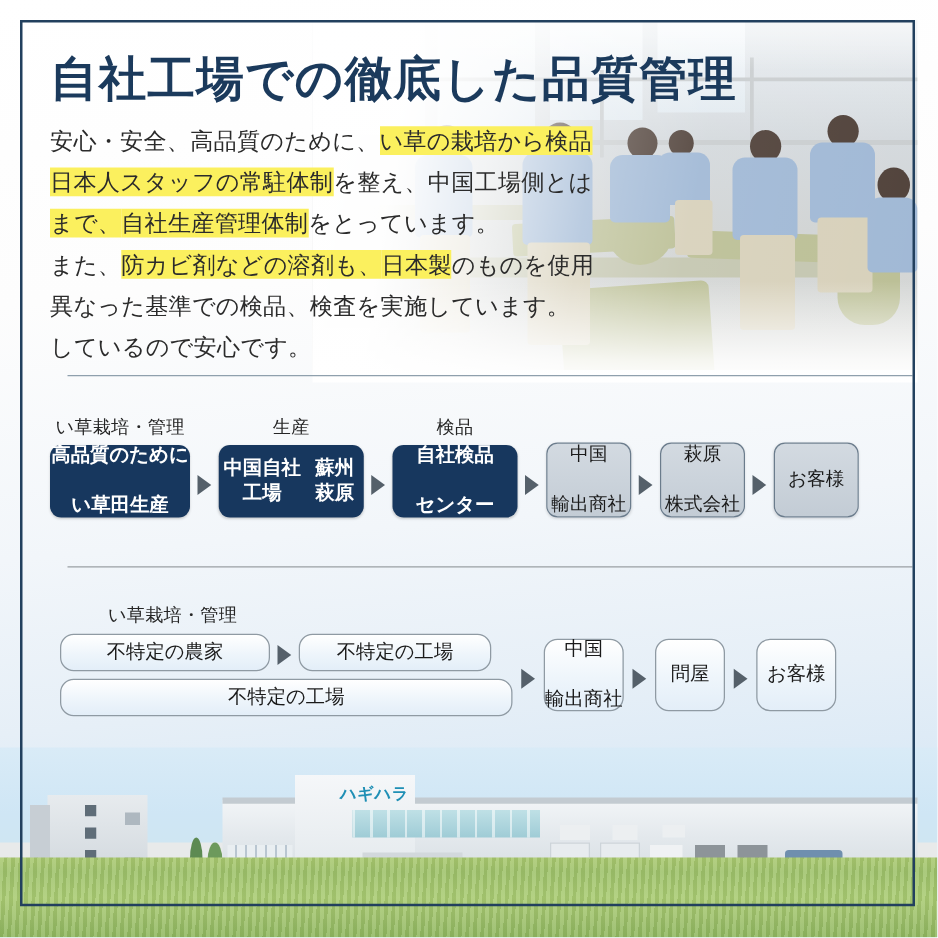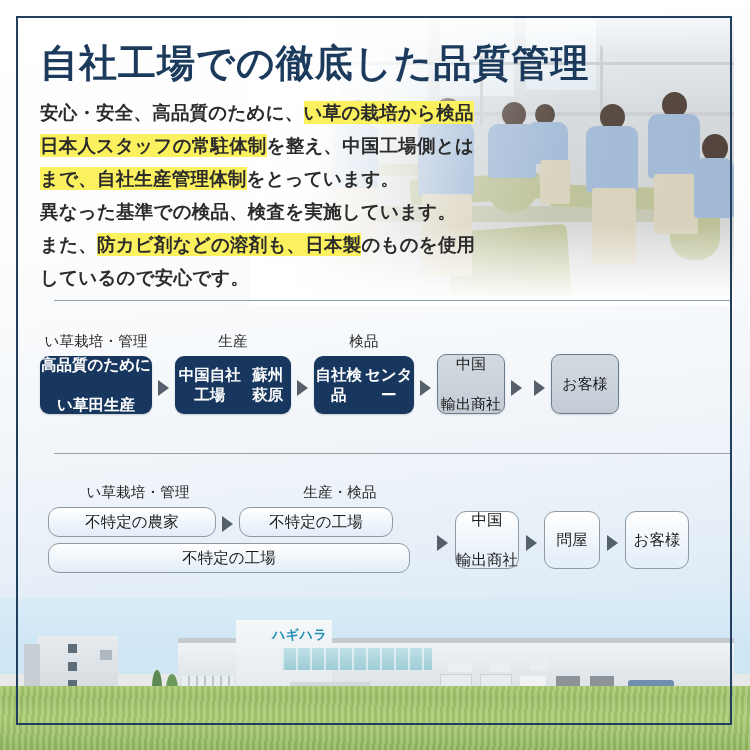--- a/index.html
+++ b/index.html
@@ -60,21 +60,21 @@
     position:absolute;left:40px;top:38px;
     font-size:38px;font-weight:700;color:#1b3a5c;letter-spacing:1px;
     white-space:nowrap;
   }
 
   
   .body-copy{
     position:absolute;left:40px;top:96px;width:470px;
     font-size:18.5px;line-height:33px;color:#2b2b2b;letter-spacing:0.2px;
   }
-  .body-copy .ln{display:block;white-space:nowrap;font-weight:bold;}
+  .body-copy .ln{display:block;white-space:nowrap;}
   .hl{background:#fbf05e;padding:1px 0;}
 
   
   .sec{position:absolute;display:flex;align-items:center;width:690px;left:40px;}
   .sec .sec-label{font-size:19px;font-weight:700;white-space:nowrap;}
   .sec.own .sec-label{color:#1b3a5c;}
   .sec.gen{left:40px;}
   .sec.gen .sec-label{color:#6f7579;font-weight:400;font-size:18px;}
   .sec .rule{flex:1;height:1px;margin-left:14px;background:#8d9aa4;}
   .sec.own .rule{background:#8fa0ad;}
@@ -160,22 +160,22 @@
   </div>
   <div class="photo-fade"></div>
   <div class="photo-fade2"></div>
 
   <div class="headline">自社工場での徹底した品質管理</div>
 
   <div class="body-copy" id="bodyCopy">
       <span class="ln"><span>安心・安全、高品質のために、</span><span class="hl">い草の栽培から検品</span></span>
       <span class="ln"><span class="hl">日本人スタッフの常駐体制</span><span>を整え、中国工場側とは</span></span>
       <span class="ln"><span class="hl">まで、</span><span class="hl">自社生産管理体制</span><span>をとっています。</span></span>
+      <span class="ln"><span>また、</span><span class="hl">防カビ剤などの溶剤も、</span><span class="hl">日本製</span><span>のものを使用</span></span>
       <span class="ln"><span>異なった基準での検品、検査を実施しています。</span></span>
-      <span class="ln"><span>また、</span><span class="hl">防カビ剤などの溶剤も、</span><span class="hl">日本製</span><span>のものを使用</span></span>
       <span class="ln"><span>しているので安心です。</span></span>
     </div>
 
   <div class="sec own" style="top:300px;">
     <span class="rule"></span>
   </div>
 
   <div class="flowrow" id="ownFlow" style="left:40px;top:332px;">
       <div class="cell">
         <div class="caption">い草栽培・管理</div>
@@ -190,54 +190,61 @@
         <div class="caption">生産</div>
         <div class="box-dark" style="width: 116px; height: 58px; flex-direction: row;">
           <span>中国自社工場</span>
           <br>
           <span>蘇州萩原</span>
         </div>
       </div>
       <div class="arrow"></div>
       <div class="cell">
         <div class="caption">検品</div>
-        <div class="box-dark" style="width: 100px; height: 58px; flex-direction: row;">
+        <div class="box-dark" style="width: 100px; height: 58px; flex-direction: column;">
           <span>自社検品</span>
           <br>
           <span>センター</span>
         </div>
       </div>
       <div class="arrow"></div>
       <div class="cell">
         <div class="caption empty">.</div>
         <div class="box-gray" style="width: 66px; height: 58px; flex-direction: column;">
           <span>中国</span>
           <br>
           <span>輸出商社</span>
         </div>
       </div>
       <div class="arrow"></div>
+      <div class="cell">
+        <div class="caption empty">.</div>
+        <div class="box-gray" style="width: 66px; height: 58px; flex-direction: column;">
+          <span>萩原</span>
+          <br>
+          <span>株式会社</span>
+        </div>
+      </div>
       <div class="arrow"></div>
       <div class="cell">
         <div class="caption empty">.</div>
         <div class="box-gray" style="width: 66px; height: 58px; flex-direction: column;">
           <span>お客様</span>
         </div>
       </div>
     </div>
 
   <div class="sec gen" style="top:453px;">
     <span class="rule"></span>
   </div>
 
   <div class="flowrow" id="genFlow" style="left:48px;top:483px;align-items:flex-end;">
       <div class="grp">
         <div style="display: flex;">
           <div class="caption" style="width: 180px; text-align: center;">い草栽培・管理</div>
-          <div class="caption" style="width: 180px; text-align: center; margin-left: 22px;">生産・検品</div>
         </div>
         <div class="grp-row">
           <div class="box-light" style="width: 166px; height: 28px; flex-direction: column;">
             <span>不特定の農家</span>
           </div>
           <div class="arrow" style="margin: 0px 6px 5px;"></div>
           <div class="box-light" style="width: 152px; height: 28px; flex-direction: column;">
             <span>不特定の工場</span>
           </div>
         </div>

